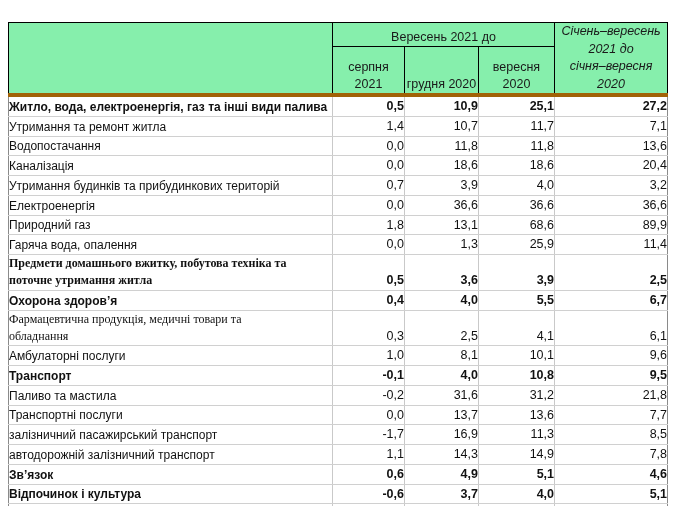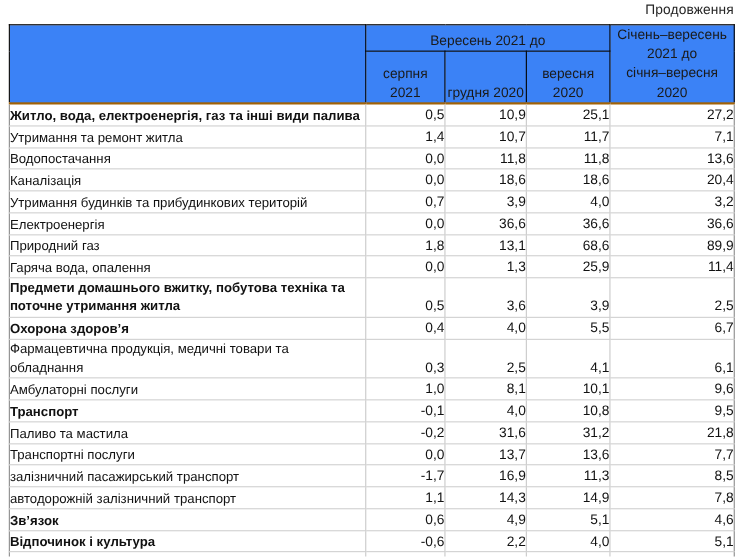--- a/index.html
+++ b/index.html
@@ -43,21 +43,21 @@
     padding: 0;
     vertical-align: bottom;
     font-weight: normal;
   }
   
   .hdr-blank,
   .hdr-span,
   .hdr-tall,
   .hdr-sub {
     border: 1px solid #000000;
-    background: #3b82f6;
+    background: #86efac;
   }
   .hdr-span, .hdr-sub, .hdr-tall {
     text-align: center;
     vertical-align: middle;
     font-size: 12.5px;
     color: #1a1a1a;
     line-height: 1.35;
     padding: 3px 2px;
   }
   .hdr-tall {
@@ -71,21 +71,21 @@
   }
   tbody tr td.label {
     border-left: 1px solid #8a8a8a;
     border-right: 1px solid #c9c9c9;
   }
   tbody tr td.lastcol {
     border-right: 1px solid #8a8a8a;
     padding-left: 16px;
   }
   tbody tr.firstbody td {
-    border-top: 2px solid #a16207;
+    border-top: 4px solid #a16207;
   }
   tbody tr:last-child td {
     border-bottom: 1px solid #8a8a8a;
   }
   td.label {
     text-align: left;
     padding: 2px 4px 2px 0;
     line-height: 1.5;
     color: #111111;
     white-space: pre-line;
@@ -95,44 +95,43 @@
     padding: 2px 7px 2px 2px;
     line-height: 1.5;
     color: #111111;
     font-size: 12.5px;
     vertical-align: bottom;
   }
   
   .lvl0 { padding-left: 10px; font-weight: bold; }
   .lvl1 { padding-left: 19px; font-weight: normal; }
   .lvl2 { padding-left: 28px; font-weight: normal; }
-  tr.b td.num { font-weight: normal; }
+  tr.b td.num { font-weight: bold; }
   tr.b td.label { font-weight: bold; }
-  .two-line td.label { line-height: 1.45; }
+  .two-line td.label { line-height: 1.45; font-family: Liberation Serif, serif; }
 </style>
 </head>
 <body>
 
 <div id="page">
 
-  <div class="continuation">Продовження</div>
 
   <table class="stat">
     <colgroup>
       <col style="width:324px">
       <col style="width:72px">
       <col style="width:74px">
       <col style="width:76px">
       <col style="width:113px">
     </colgroup>
     <thead>
       <tr>
         <th class="hdr-blank" rowspan="2"></th>
         <th class="hdr-span" colspan="3">Вересень 2021 до</th>
-        <th class="hdr-tall" rowspan="2" style="white-space: pre-line;">Січень–вересень
+        <th class="hdr-tall" rowspan="2" style="white-space: pre-line; font-style: italic;">Січень–вересень
 2021 до
 січня–вересня
 2020</th>
       </tr>
       <tr>
         <th class="hdr-sub">серпня 2021</th>
         <th class="hdr-sub">грудня 2020</th>
         <th class="hdr-sub">вересня 2020</th>
       </tr>
     </thead>
@@ -261,21 +260,21 @@
         <tr class="b">
           <td class="label lvl0">Зв’язок</td>
           <td class="num">0,6</td>
           <td class="num">4,9</td>
           <td class="num">5,1</td>
           <td class="num lastcol">4,6</td>
         </tr>
         <tr class="b">
           <td class="label lvl0">Відпочинок і культура</td>
           <td class="num">-0,6</td>
-          <td class="num">2,2</td>
+          <td class="num">3,7</td>
           <td class="num">4,0</td>
           <td class="num lastcol">5,1</td>
         </tr>
         <tr class="b">
           <td class="label lvl0">Освіта</td>
           <td class="num">13,2</td>
           <td class="num">16,6</td>
           <td class="num">16,9</td>
           <td class="num lastcol">14,7</td>
         </tr>

